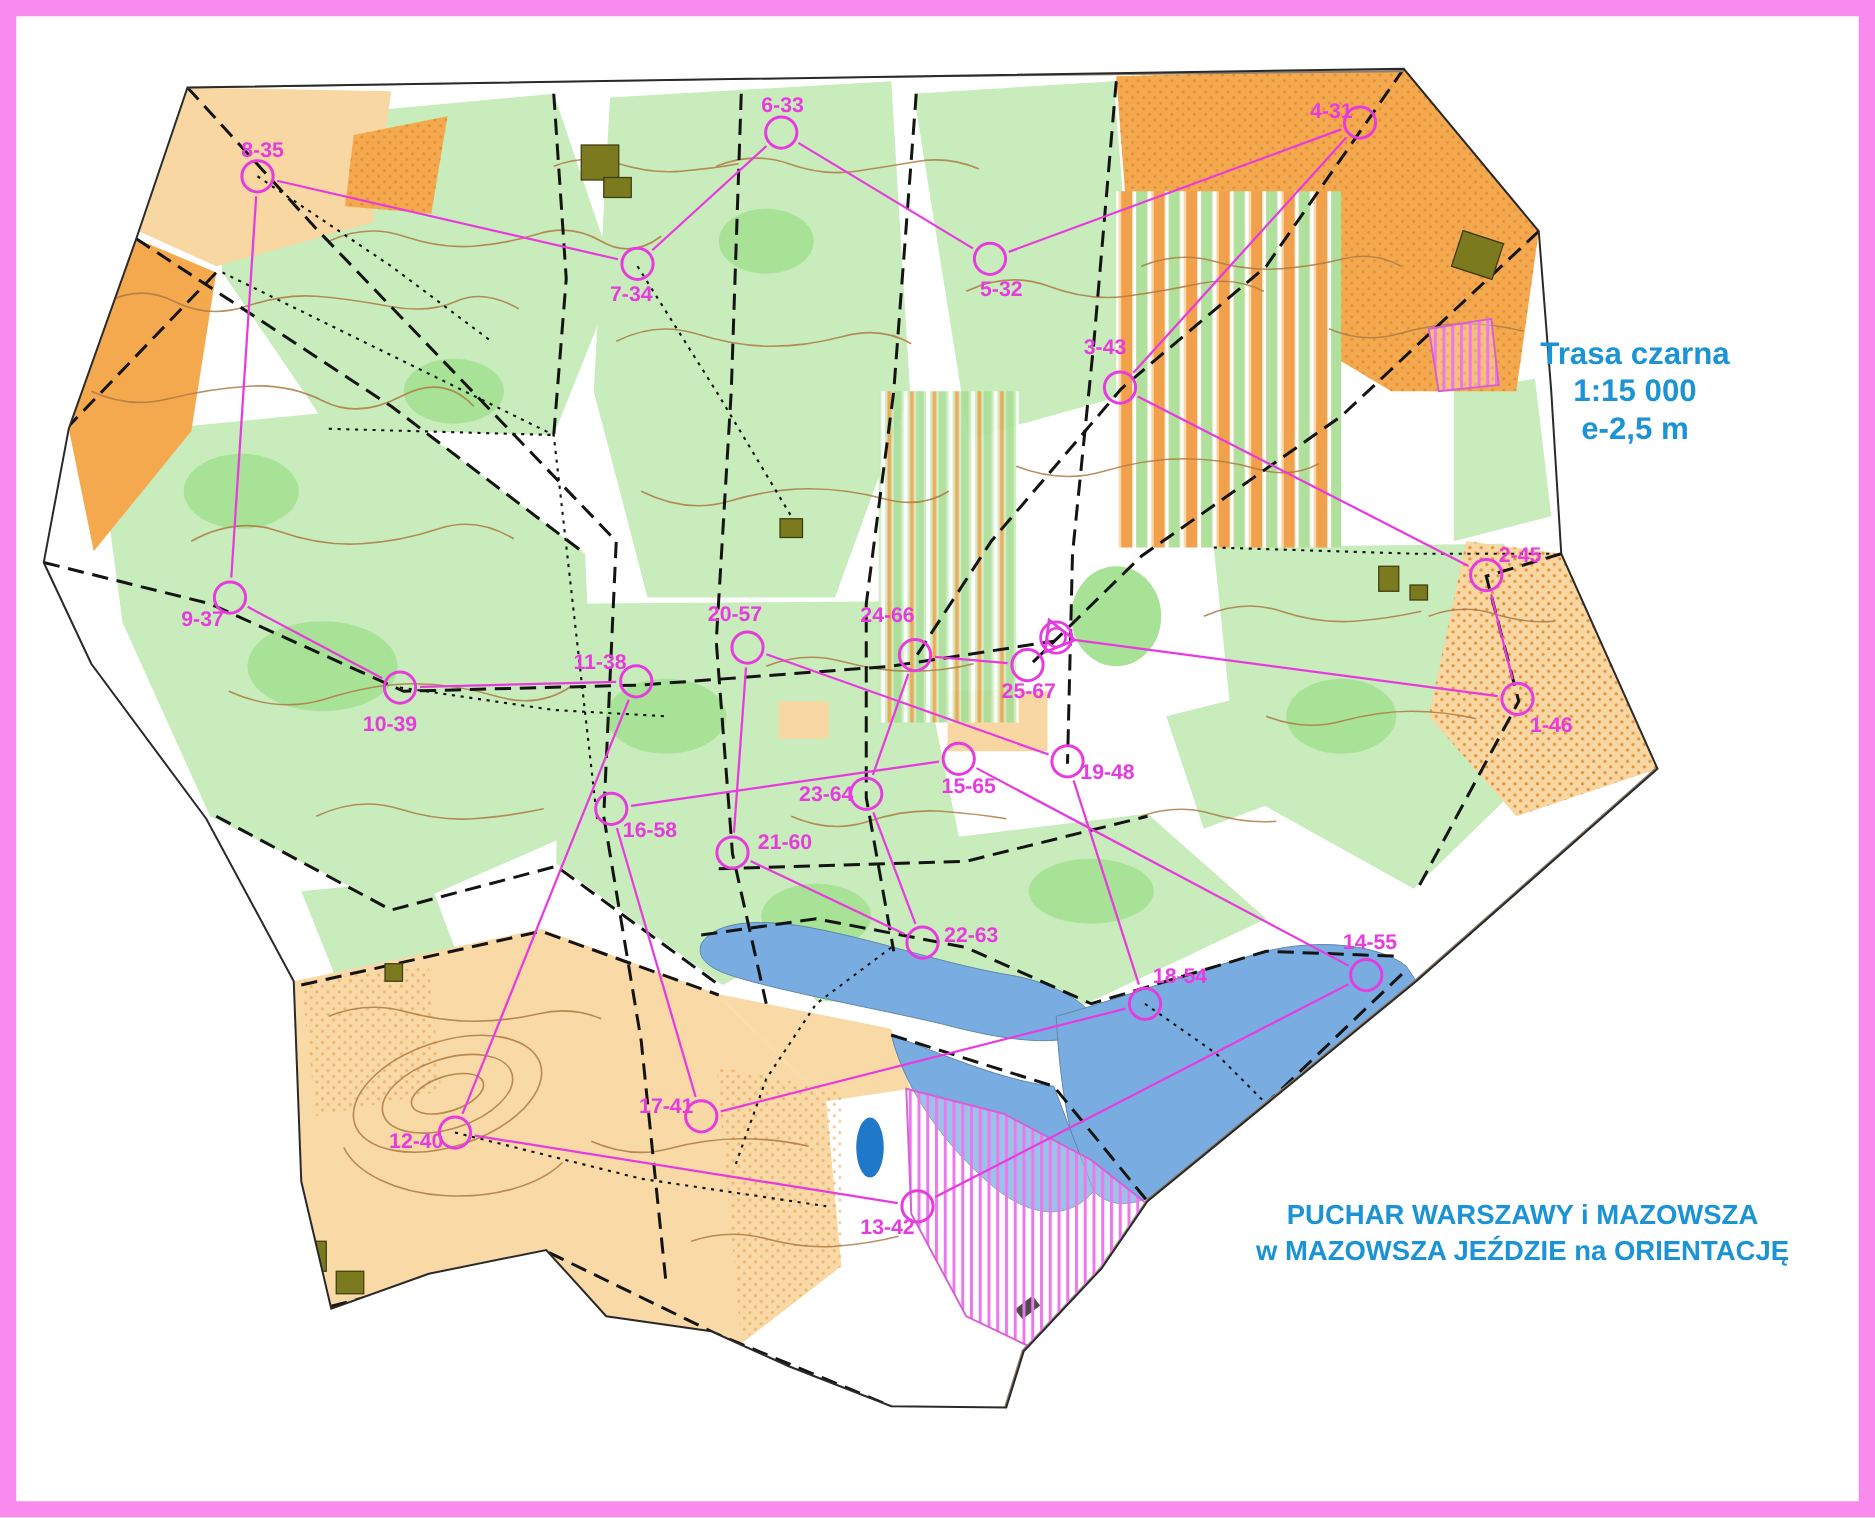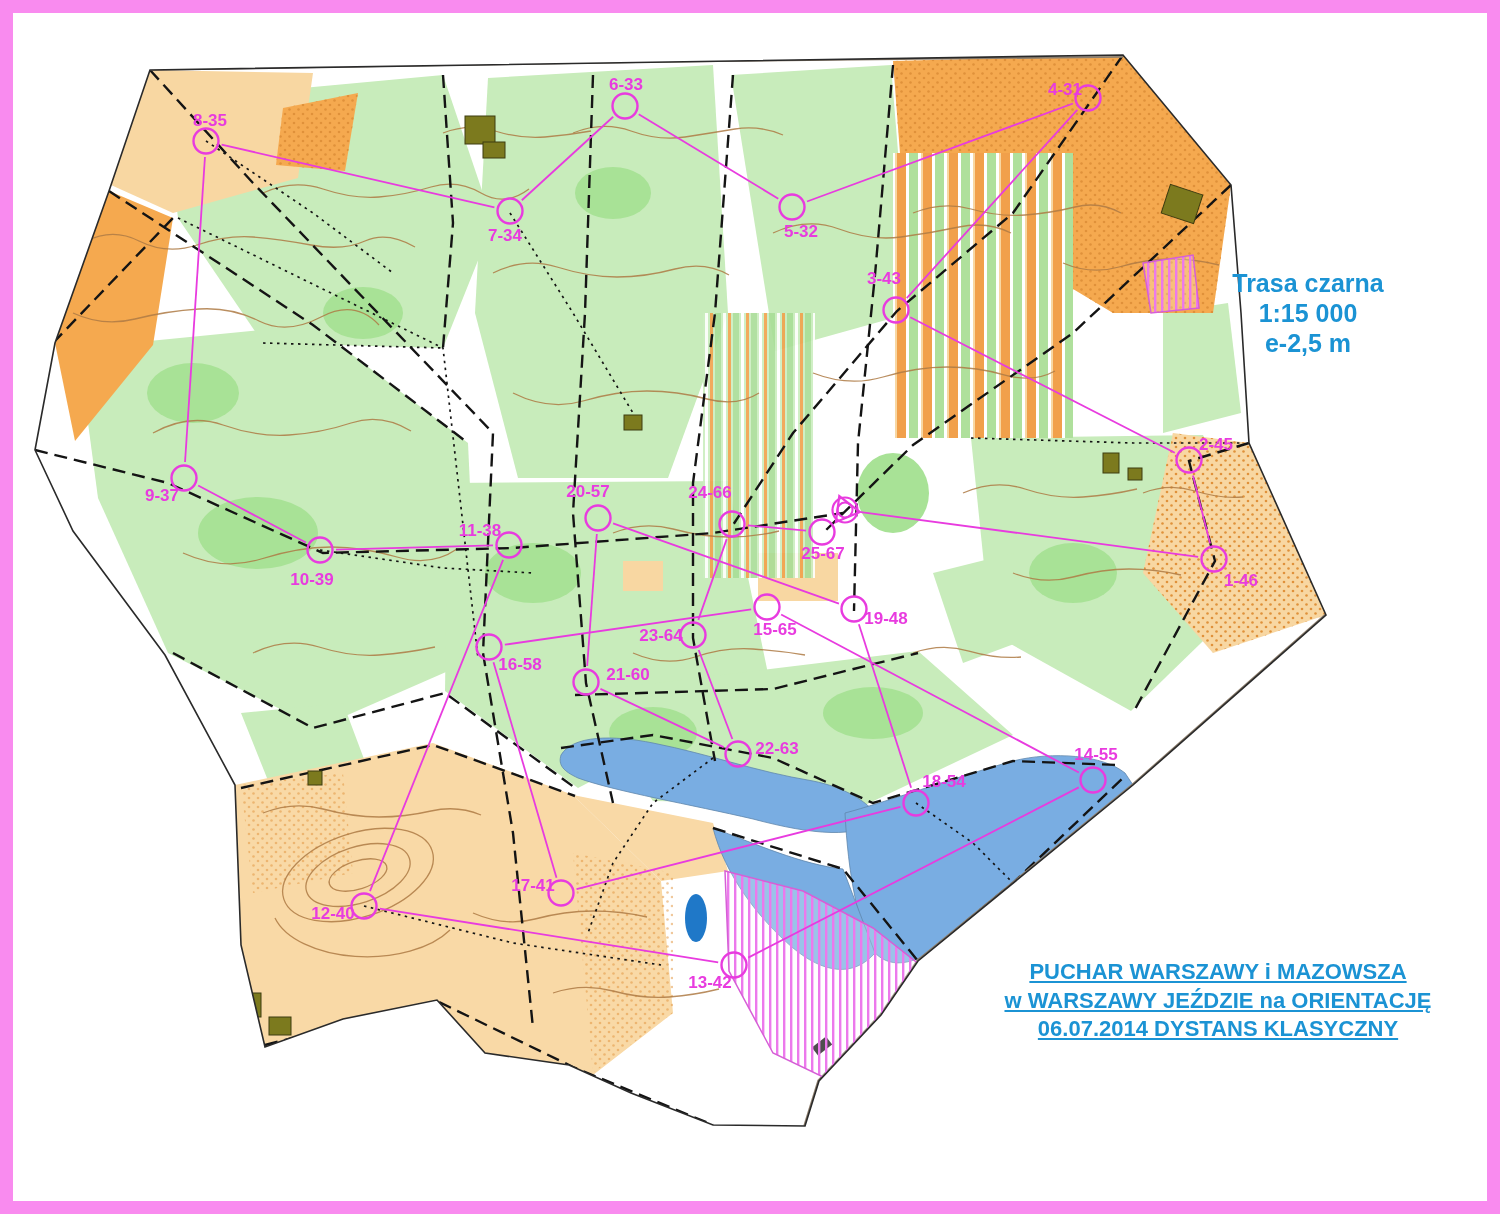--- a/index.html
+++ b/index.html
@@ -2,21 +2,21 @@
 <html><head>
 <meta charset="utf-8">
 <style>
   html,body{margin:0;padding:0;background:#fff;}
   .frame{position:relative;width:1500px;height:1214px;box-sizing:border-box;
          border:13px solid #F98BEF;background:#fff;overflow:hidden;
          font-family:"Liberation Sans", sans-serif;}
   svg{position:absolute;left:0;top:0;}
   .txtblock{position:absolute;font-weight:bold;text-align:center;line-height:30px;}
   #info-box{left:1090px;top:255px;width:410px;font-size:25px;}
-  #event-box{left:950px;top:945px;width:510px;font-size:22px;line-height:28.5px;text-decoration:underline;}
+  #event-box{left:950px;top:945px;width:510px;font-size:22px;line-height:28.5px;}
   .ctl-label{font-weight:bold;font-size:17px;}
 </style>
 </head>
 <body>
 
 <div class="frame" style="border-color: rgb(249, 139, 239);">
 
 <svg width="1500" height="1214" viewBox="0 0 1500 1214">
   <defs>
     <clipPath id="mapclip">
@@ -273,17 +273,16 @@
       </g>
 </svg>
 
 <div id="info-box" class="txtblock" style="color: rgb(27, 147, 212);">
   <div>Trasa czarna</div>
   <div>1:15 000</div>
   <div>e-2,5 m</div>
 </div>
 <div id="event-box" class="txtblock" style="color: rgb(27, 147, 212);">
   <div>PUCHAR WARSZAWY i MAZOWSZA</div>
-  <div>w WARSZAWY JEŹDZIE na ORIENTACJĘ</div>
-  <div>06.07.2014 DYSTANS KLASYCZNY</div>
+  <div>w MAZOWSZA JEŹDZIE na ORIENTACJĘ</div>
 </div>
 
 </div>
 
 </body></html>

